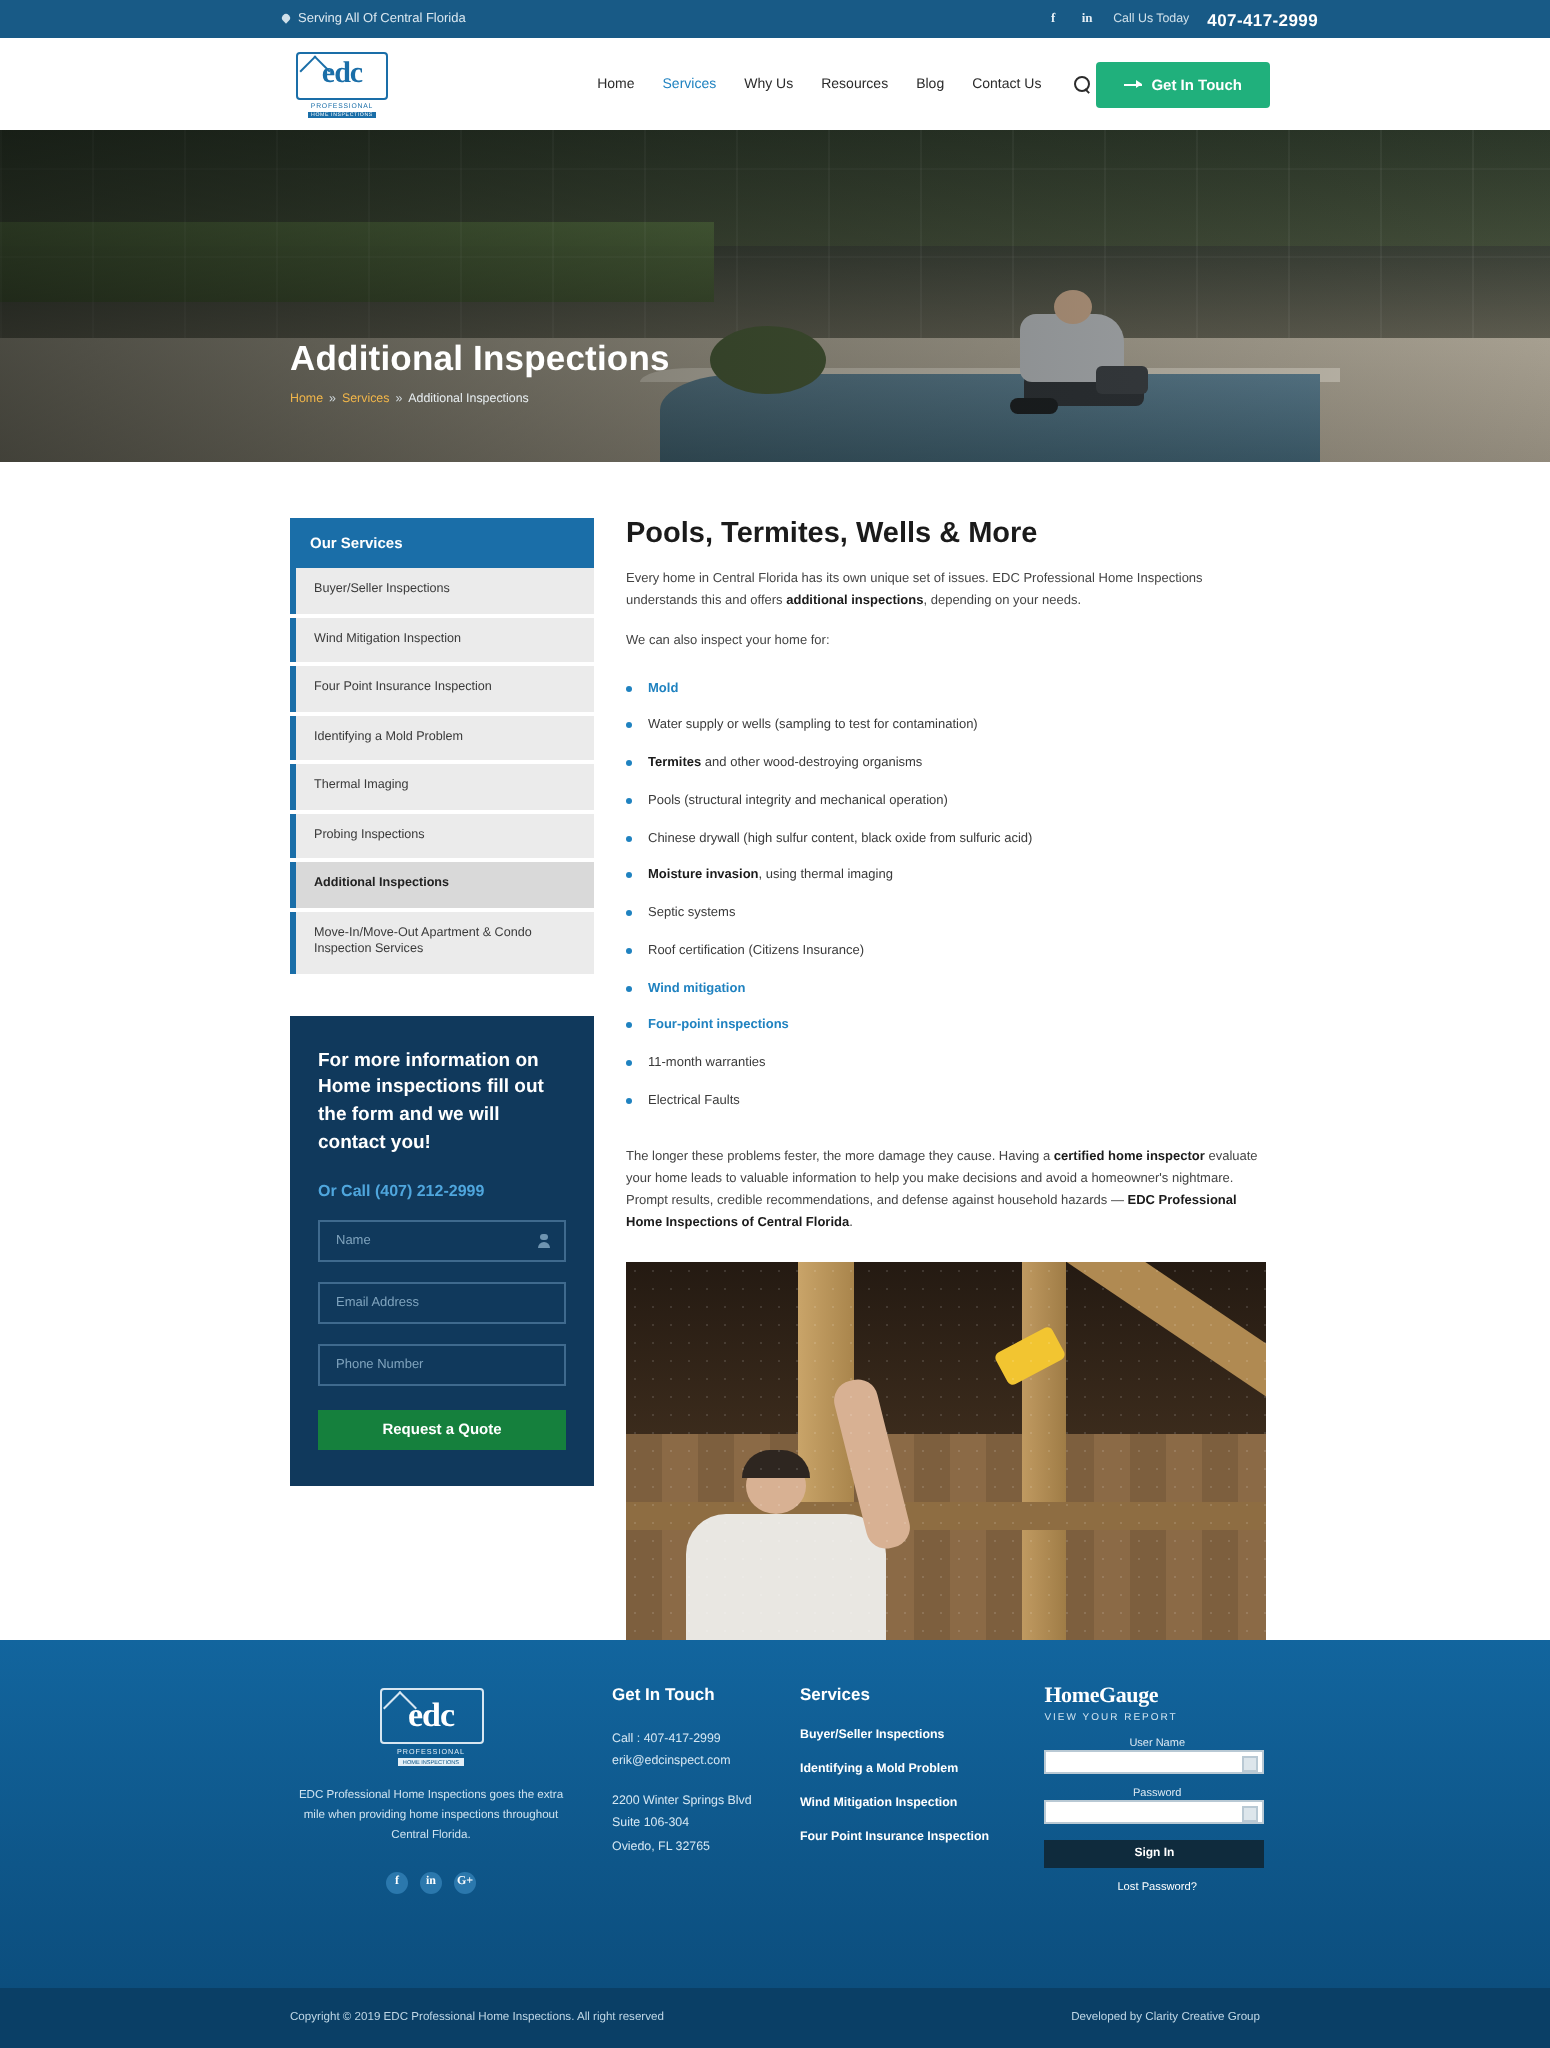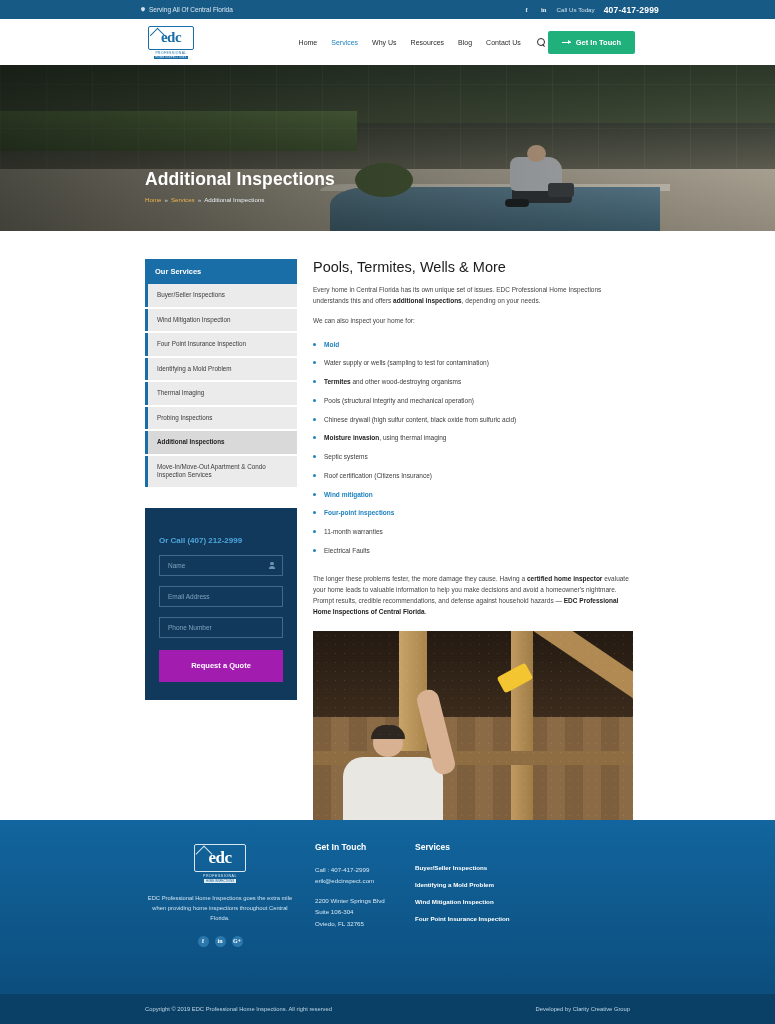--- a/index.html
+++ b/index.html
@@ -124,25 +124,25 @@
     color: #8fb3cd; font-size: 6.5px; padding: 0 8px; margin-top: 10px; position: relative;
   }
   .finput::placeholder { color: #7fa3bd; }
   .fname-wrap { position: relative; }
   .fname-wrap .user-icon {
     position: absolute; right: 8px; top: 17px; width: 6px; height: 7px; opacity:.75;
   }
   .user-icon::before{content:"";position:absolute;left:1.2px;top:0;width:3.4px;height:3.4px;border-radius:50%;background:#8fb3cd;}
   .user-icon::after{content:"";position:absolute;left:0;top:4px;width:6px;height:3px;border-radius:3px 3px 0 0;background:#8fb3cd;}
   .submit-btn {
-    width: 100%; height: 32px; background: #a21caf; color: #fff; border: none;
+    width: 100%; height: 20px; background: #15803d; color: #fff; border: none;
     font-size: 7.5px; font-weight: bold; margin-top: 12px; cursor: pointer;
   }
 
-  .rt-title { font-size: 14.5px; font-weight: normal; color: #1b1b1b; }
+  .rt-title { font-size: 14.5px; font-weight: bold; color: #1b1b1b; }
   .rt-p { font-size: 6.5px; color: #444; line-height: 1.72; margin-top: 9px; }
   .rt-p b { color: #1b1b1b; }
   .bullets { margin-top: 13px; }
   .bullet { display: flex; align-items: flex-start; gap: 8px; margin-bottom: 9px; font-size: 6.5px; color: #3a3a3a; line-height: 1.5;}
   .bullet .dot { width: 3px; height: 3px; background: #1f82c0; border-radius: 50%; margin-top: 3px; flex: 0 0 auto;}
   .bullet .txt b { color: #1b1b1b; }
   .bullet.link .txt { color: #1f82c0; font-weight: bold; }
   .closing { font-size: 6.5px; color: #444; line-height: 1.72; margin-top: 17px; }
   .closing b { color: #1b1b1b; }
 
@@ -277,20 +277,21 @@
       <div class="svc-item">Buyer/Seller Inspections</div>
       <div class="svc-item">Wind Mitigation Inspection</div>
       <div class="svc-item">Four Point Insurance Inspection</div>
       <div class="svc-item">Identifying a Mold Problem</div>
       <div class="svc-item">Thermal Imaging</div>
       <div class="svc-item">Probing Inspections</div>
       <div class="svc-item active">Additional Inspections</div>
       <div class="svc-item">Move-In/Move-Out Apartment &amp; Condo Inspection Services</div>
 
       <div class="form-box">
+        <h3>For more information on Home inspections fill out the form and we will contact you!</h3>
         <a class="form-call" href="#">Or Call (407) 212-2999</a>
         <div class="fname-wrap">
           <input class="finput" placeholder="Name" style="">
           <span class="user-icon"></span>
         </div>
         <input class="finput" placeholder="Email Address" style="">
         <input class="finput" placeholder="Phone Number" style="">
         <button class="submit-btn">Request a Quote</button>
       </div>
     </div>
@@ -403,20 +404,34 @@
       </div>
 
       <div class="fc3">
         <div class="f-h">Services</div>
         <a class="f-link" href="#">Buyer/Seller Inspections</a>
         <a class="f-link" href="#">Identifying a Mold Problem</a>
         <a class="f-link" href="#">Wind Mitigation Inspection</a>
         <a class="f-link" href="#">Four Point Insurance Inspection</a>
       </div>
 
+      <div class="fc4">
+        <div class="hg-logo">HomeGauge</div>
+        <div class="hg-sub">VIEW YOUR REPORT</div>
+        <div class="lf-label">User Name</div>
+        <div class="lf-input">
+            <span class="ic"></span>
+          </div>
+        <div class="lf-label">Password</div>
+        <div class="lf-input">
+            <span class="ic"></span>
+          </div>
+        <button class="lf-btn">Sign In</button>
+        <a class="lf-lost" href="#">Lost Password?</a>
+      </div>
     </div>
 
     <div class="f-bottom">
       <span>Copyright © 2019 EDC Professional Home Inspections. All right reserved</span>
       <span class="r">Developed by Clarity Creative Group</span>
     </div>
   </div>
 
 </div>
 

